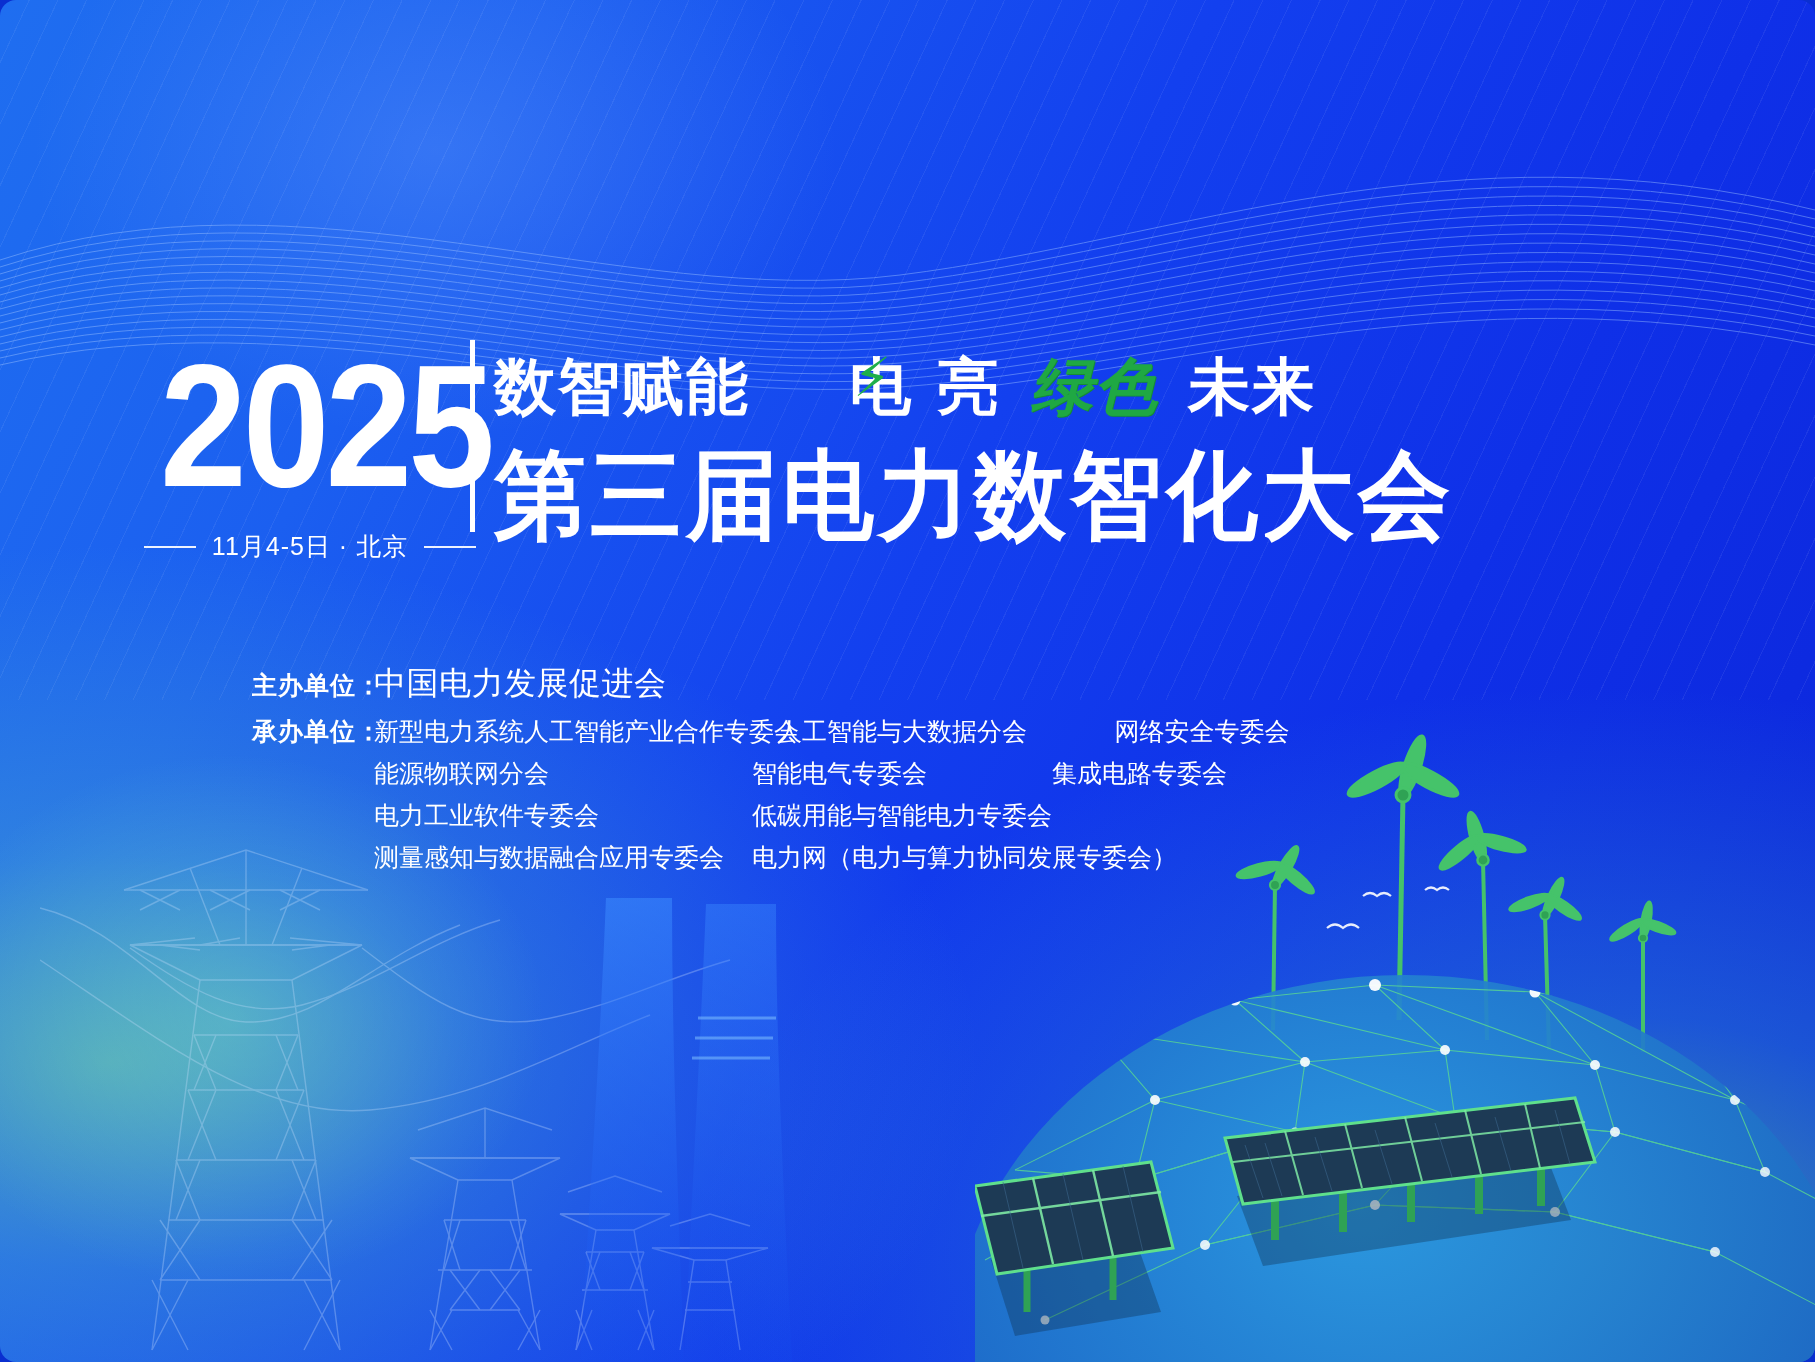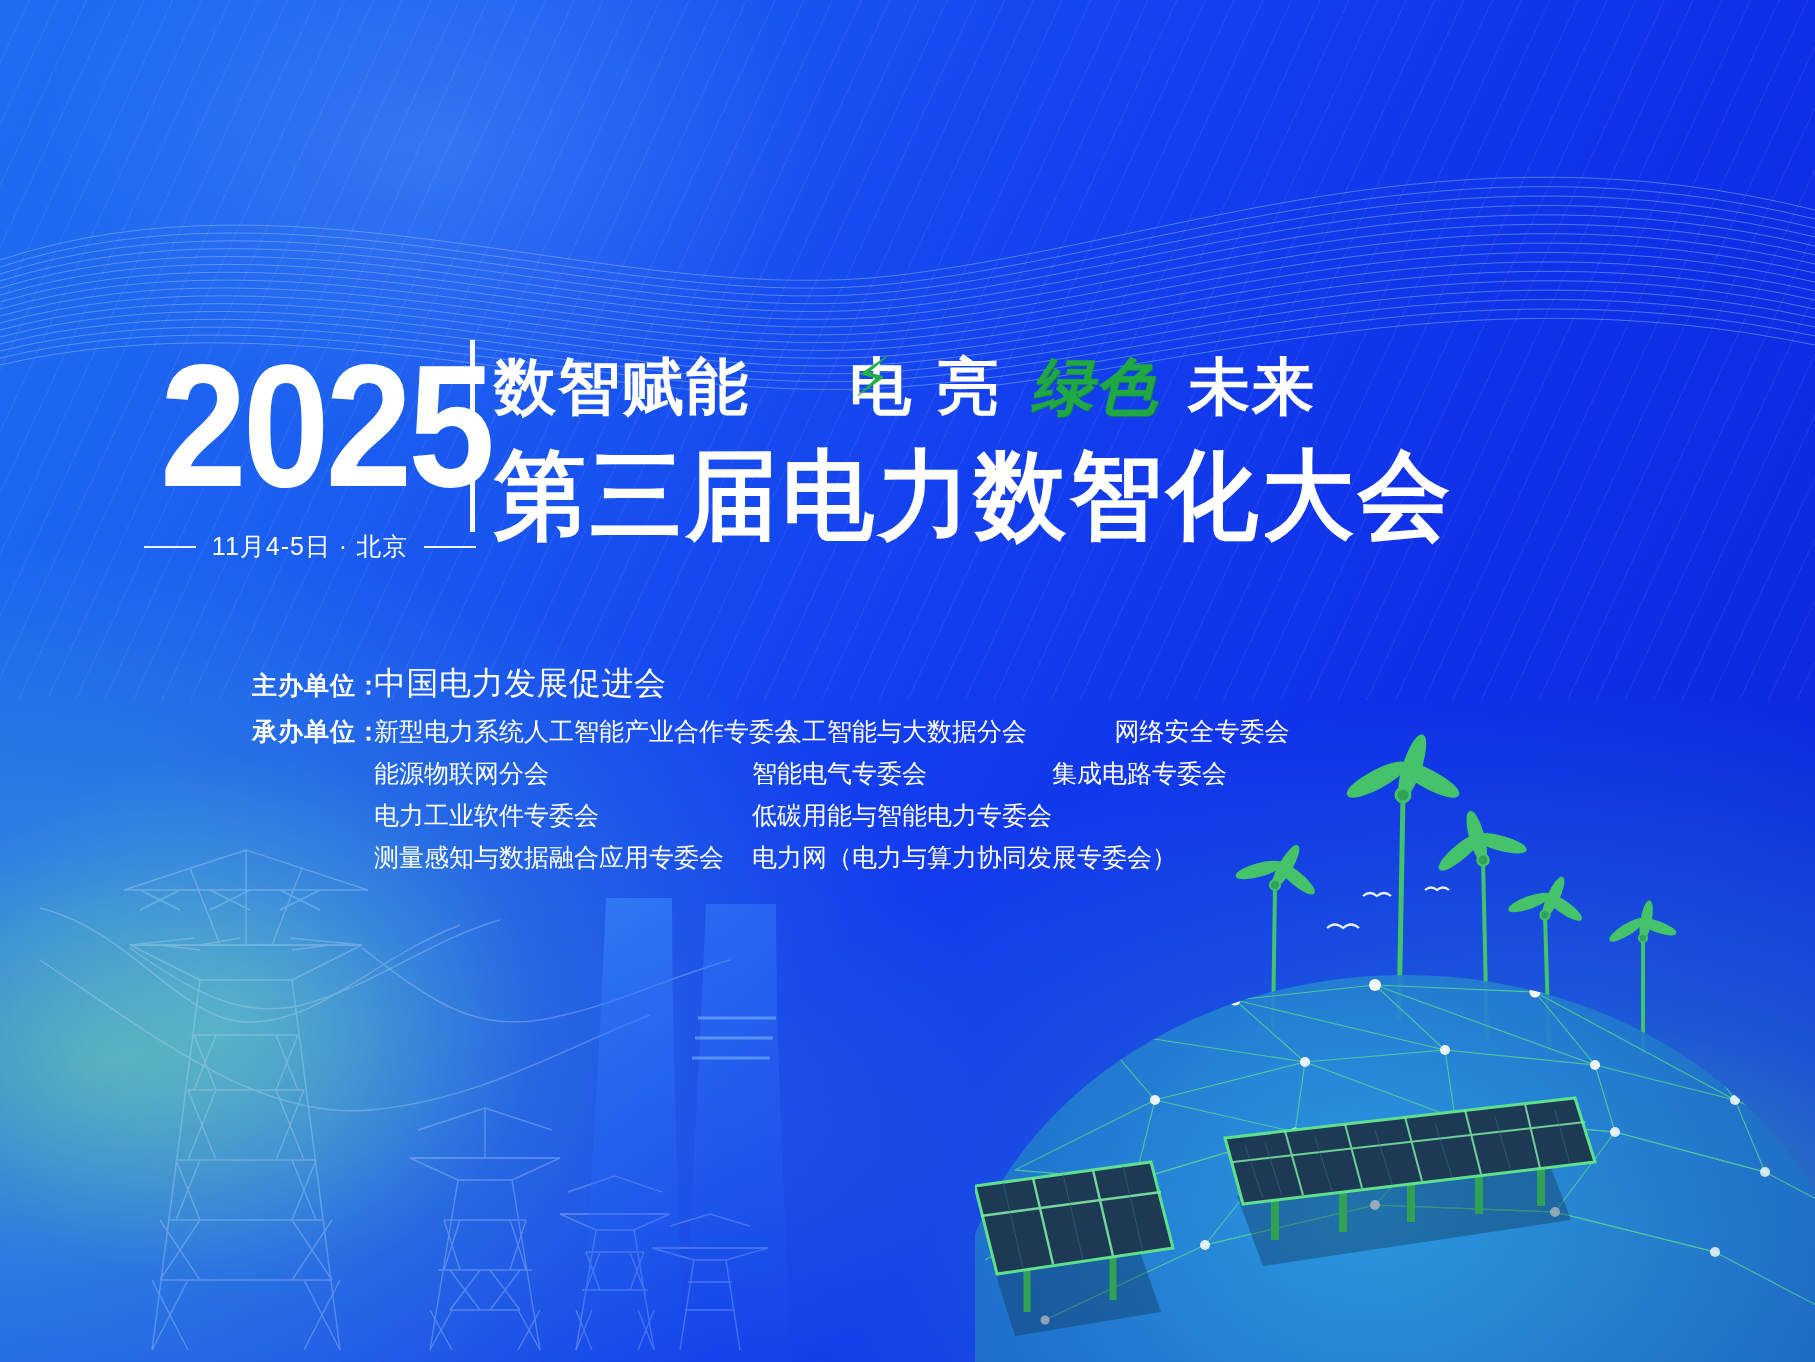--- a/index.html
+++ b/index.html
@@ -6,20 +6,21 @@
   *{box-sizing:border-box;}
   #poster{
     position:relative;
     width:1815px;height:1362px;
     overflow:hidden;
     font-family:"Liberation Sans","DejaVu Sans",sans-serif;
     background:
       radial-gradient(120% 95% at 6% 78%, rgba(120,220,150,0.55) 0%, rgba(90,200,190,0.30) 16%, rgba(40,120,230,0.0) 40%),
       radial-gradient(95% 80% at 88% 92%, rgba(95,215,140,0.60) 0%, rgba(60,180,200,0.32) 22%, rgba(30,110,235,0.0) 52%),
       linear-gradient(118deg,#1f6ef0 0%,#1b5ff0 22%,#1340ef 48%,#0f30e8 70%,#0b24d8 100%);
+    border-radius: 16px;
   }
 
   
   .layer{position:absolute;inset:0;pointer-events:none;}
   .diag-hatch{
     position:absolute;left:0;top:0;width:1815px;height:700px;
     background-image:repeating-linear-gradient(115deg,
         rgba(255,255,255,0.085) 0px,rgba(255,255,255,0.085) 1px,
         rgba(255,255,255,0) 1px,rgba(255,255,255,0) 26px);
     opacity:.75;

